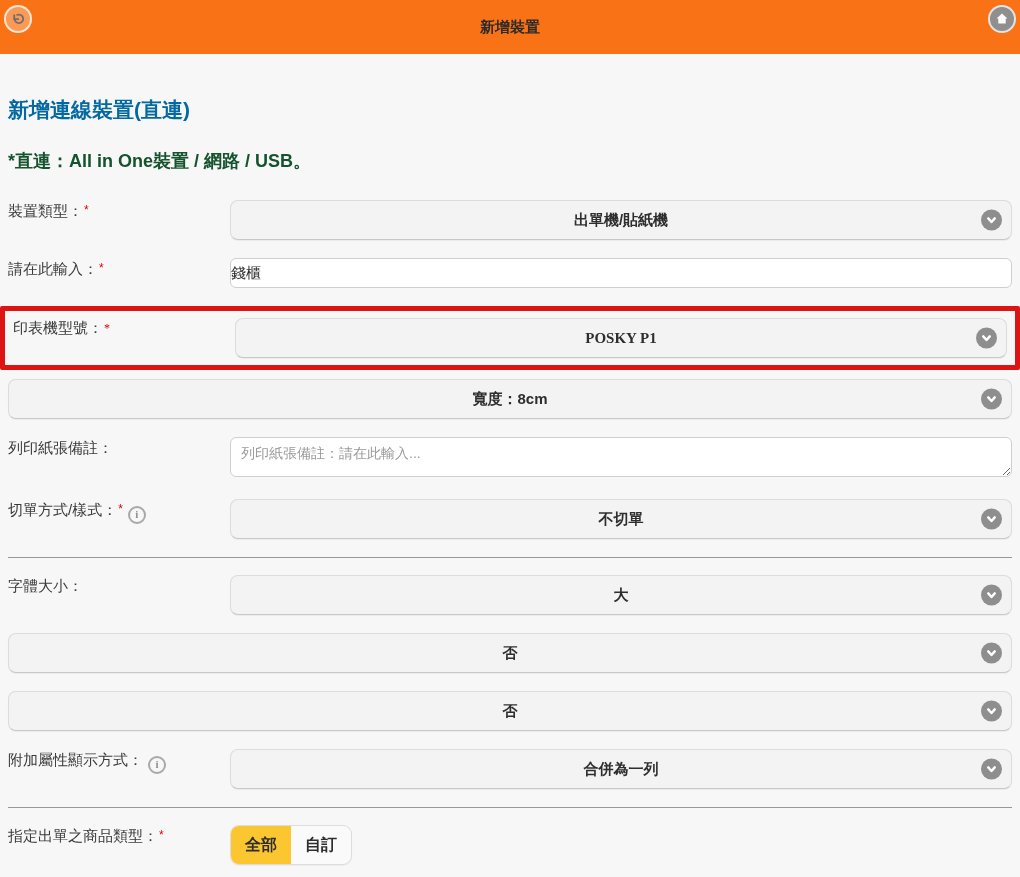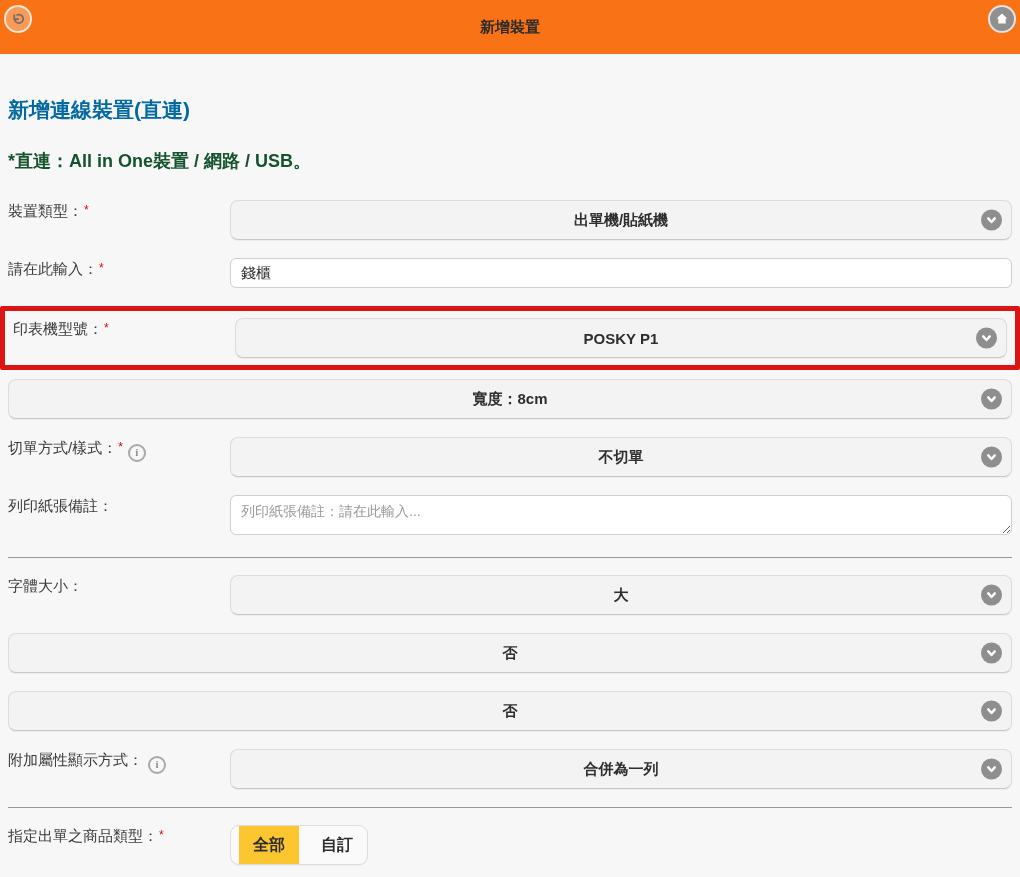--- a/index.html
+++ b/index.html
@@ -93,21 +93,21 @@
     border-radius: 50%;
     background: #8e8e8e;
     display: flex; align-items: center; justify-content: center;
   }
   .text-input {
     width: 100%;
     height: 30px;
     background: #ffffff;
     border: 1px solid #cfcfcf;
     border-radius: 6px;
-    padding: 0 10px;
+    padding: 0 0;
     font-size: 15px;
     color: #2e2e2e;
     font-family: "Liberation Sans", sans-serif;
   }
   .textarea-input {
     width: 100%;
     height: 40px;
     background: #ffffff;
     border: 1px solid #cfcfcf;
     border-radius: 6px;
@@ -117,20 +117,21 @@
     resize: vertical;
     font-family: "Liberation Sans", sans-serif;
   }
   .textarea-input::placeholder, .text-input::placeholder { color: #9a9a9a; }
   
   .highlight-red {
     margin: 0 -8px 9px -8px;
     border: 5px solid #dd1414;
     border-radius: 2px;
     padding: 7px 8px;
+    font-family: Liberation Serif, serif;
   }
   .highlight-red .row { margin-bottom: 0; }
   .divider {
     border: none;
     border-top: 1px solid #979797;
     margin: 16px 0 17px 0;
   }
   
   .toggle-group {
     display: inline-flex;
@@ -140,21 +141,20 @@
     overflow: hidden;
     height: 40px;
     box-shadow: 0 1px 1px rgba(0,0,0,0.04);
   }
   .toggle-opt {
     min-width: 55px;
     padding: 0 14px;
     display: flex; align-items: center; justify-content: center;
     font-size: 16px; font-weight: bold; color: #2e2e2e;
     cursor: pointer;
-    margin-left: 8px;
   }
   .toggle-opt.selected { background: #fbc62f; }
   
   .btn {
     width: 100%;
     height: 34px;
     display: flex; align-items: center; justify-content: center;
     font-size: 12px; font-weight: bold; color: #2b2b2b;
     cursor: pointer;
     border-radius: 2px;
@@ -235,37 +235,37 @@
           <span class="chevron-circle">
             <svg width="13" height="13" viewBox="0 0 16 16">
                 <path d="M4 6 l4 4.5 4-4.5" fill="none" stroke="#ffffff" stroke-width="3" stroke-linecap="round" stroke-linejoin="round"></path>
               </svg>
           </span>
         </div>
       </div>
     </div>
 
     <div class="row">
+      <div class="row-label"><span>列印紙張備註：</span></div>
+      <div class="row-field">
+        <textarea class="textarea-input" placeholder="列印紙張備註：請在此輸入..." style=""></textarea>
+      </div>
+    </div>
+
+    <div class="row">
       <div class="row-label"><span>切單方式/樣式：</span><span class="req">*</span><span class="info-icon">i</span></div>
       <div class="row-field">
         <div class="select-box">
           <span>不切單</span>
           <span class="chevron-circle">
             <svg width="13" height="13" viewBox="0 0 16 16">
                 <path d="M4 6 l4 4.5 4-4.5" fill="none" stroke="#ffffff" stroke-width="3" stroke-linecap="round" stroke-linejoin="round"></path>
               </svg>
           </span>
         </div>
-      </div>
-    </div>
-
-    <div class="row">
-      <div class="row-label"><span>列印紙張備註：</span></div>
-      <div class="row-field">
-        <textarea class="textarea-input" placeholder="列印紙張備註：請在此輸入..." style=""></textarea>
       </div>
     </div>
 
     <hr class="divider">
 
     <div class="row">
       <div class="row-label"><span>字體大小：</span></div>
       <div class="row-field">
         <div class="select-box">
           <span>大</span>

